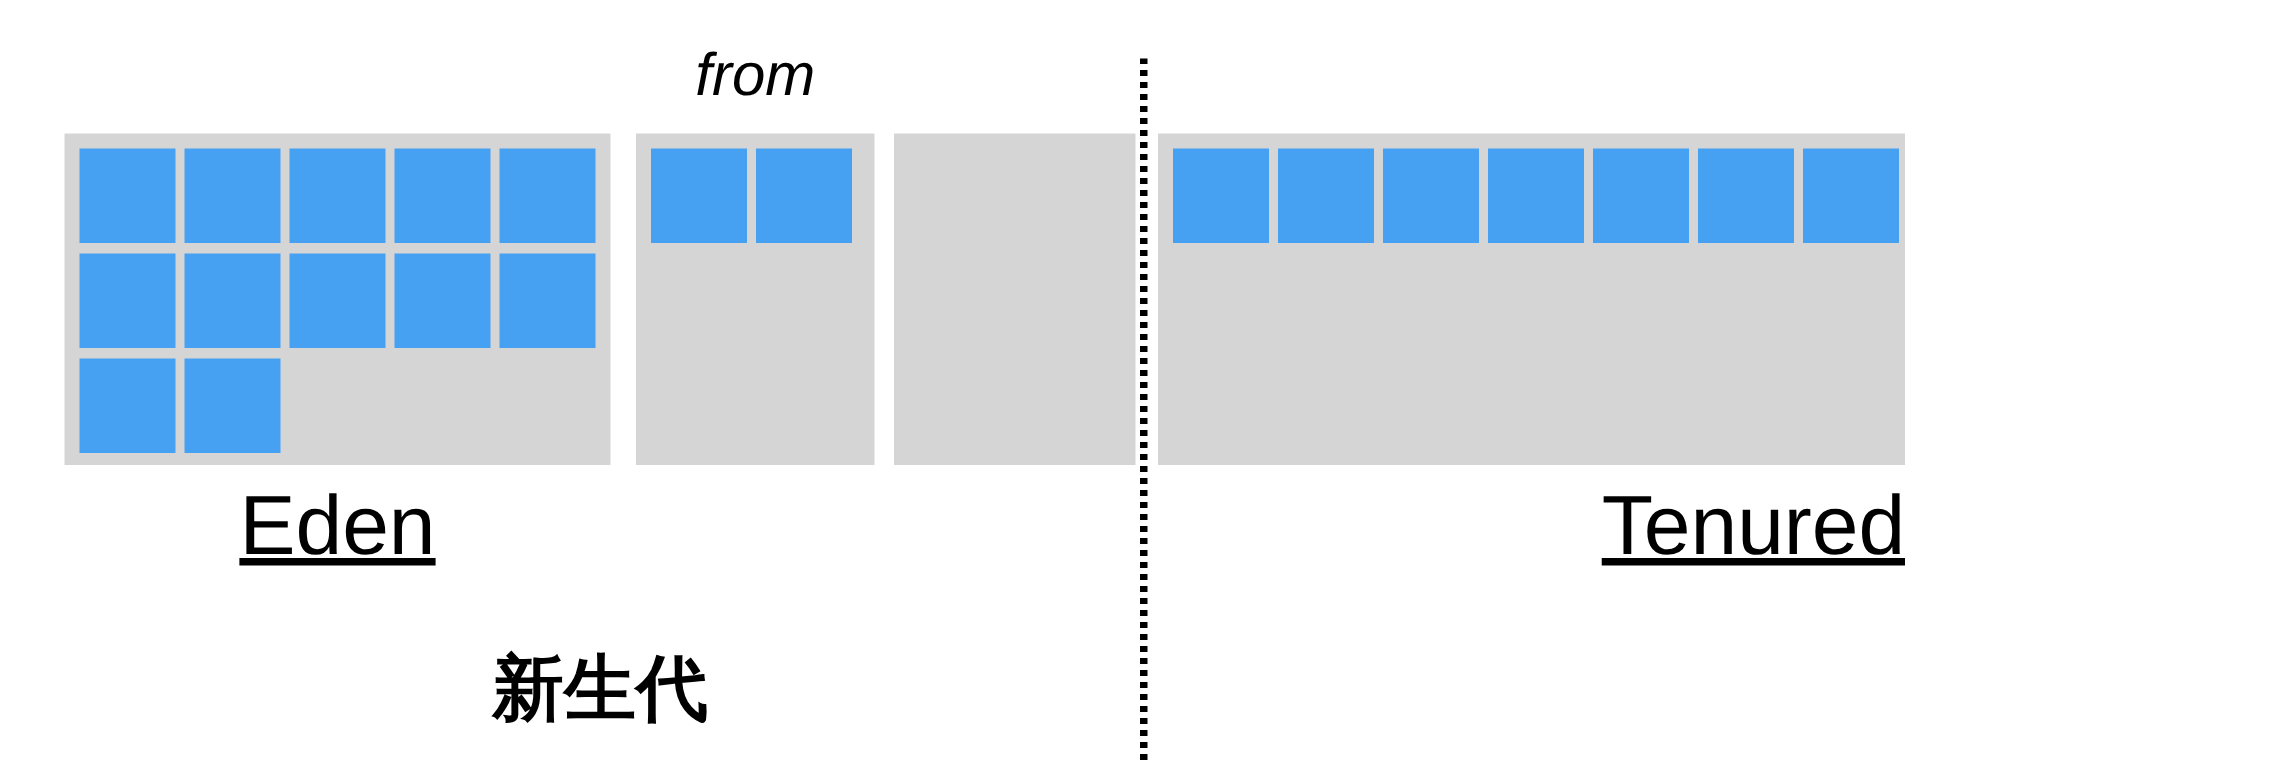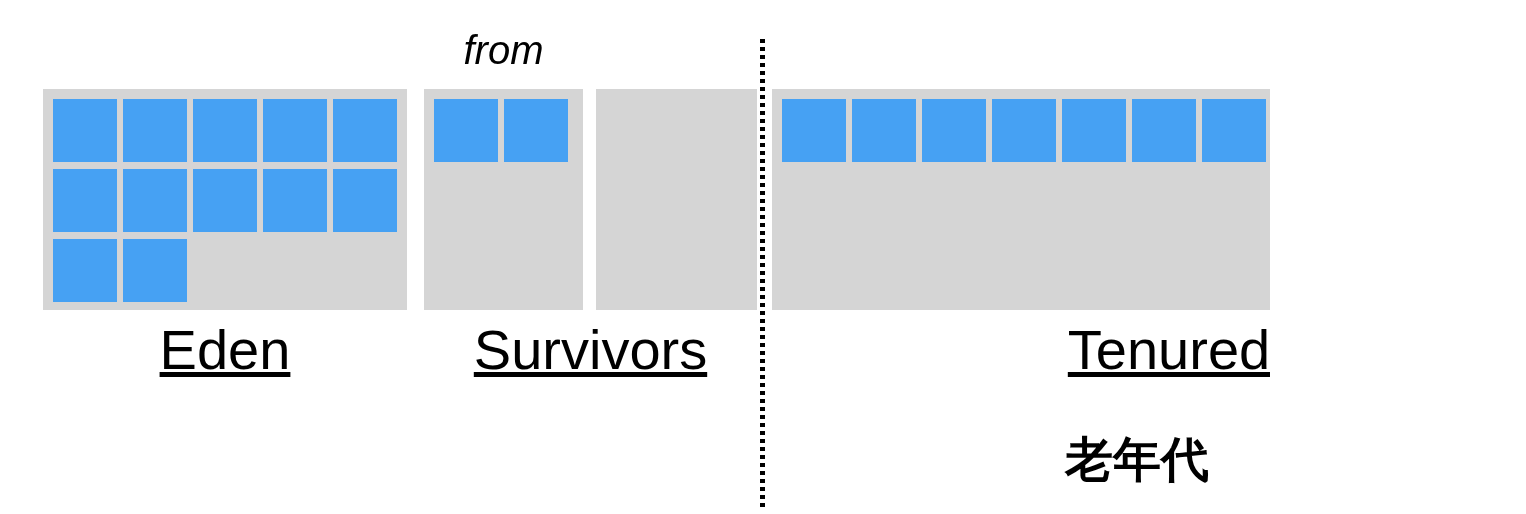--- a/index.html
+++ b/index.html
@@ -120,18 +120,17 @@
       <div class="cell"></div>
       <div class="cell"></div>
       <div class="cell"></div>
       <div class="cell"></div>
       <div class="cell"></div>
     </div>
 
   <div class="divider"></div>
 
   <div class="caption" id="eden-caption">Eden</div>
-  <div class="caption" id="survivors-caption">Survivors</div>
   <div class="caption" id="tenured-caption">Tenured</div>
 
-  <div class="gen-label" id="old-gen-label">老年代</div>
+  <div class="gen-label" id="young-gen-label">新生代</div>
 
 </div>
 
 </body></html>

